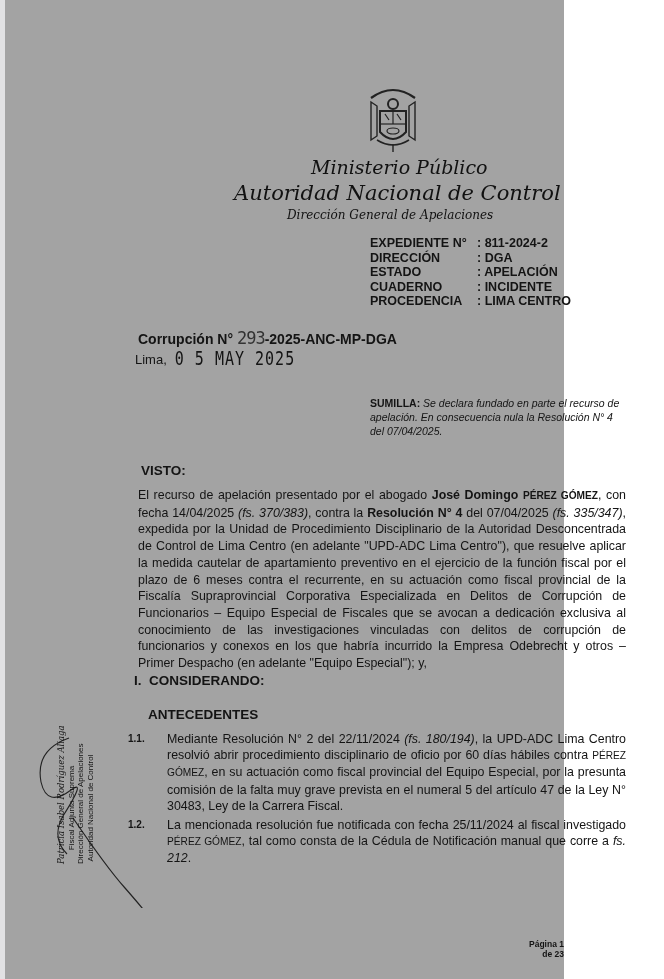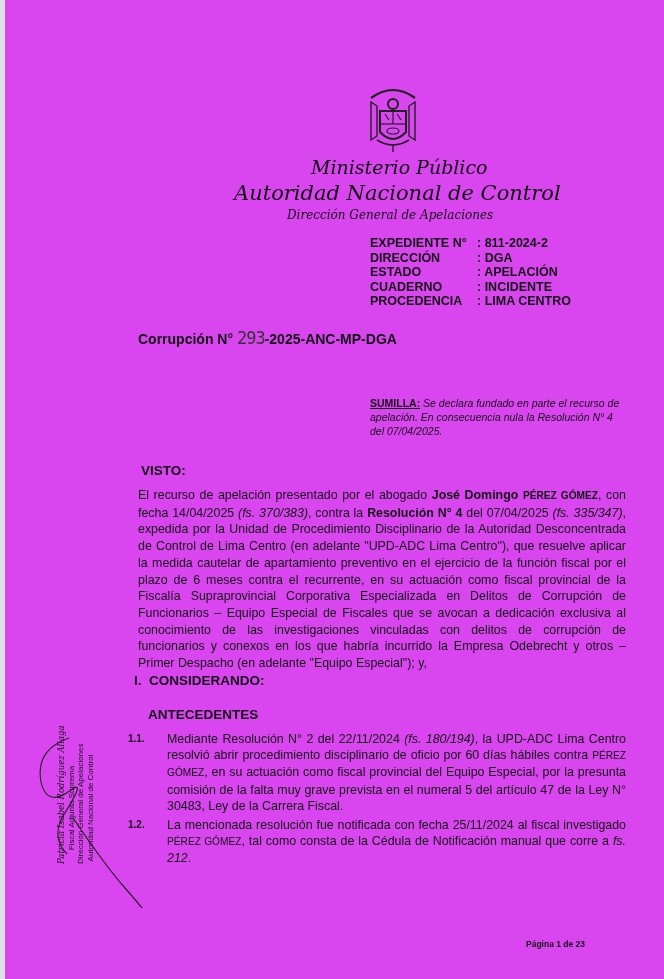--- a/index.html
+++ b/index.html
@@ -7,21 +7,21 @@
     width: 664px; height: 979px; overflow: hidden;
     background: #ffffff;
     font-family: "Liberation Sans", sans-serif;
     color: #141414;
     position: relative;
   }
   .left-strip {
     position: absolute; left: 0; top: 0; width: 5px; height: 979px;
     background: #e1e1e3;
   }
-  .page { position: absolute; left: 5px; top: 0; width: 659px; height: 979px; background: #d946ef; }
+  .page { position: absolute; left: 5px; top: 0; width: 559px; height: 979px; background: #a3a3a3; }
 
   
   .crest { position: absolute; left: 358px; top: 84px; width: 60px; height: 70px; }
   .inst1, .inst2, .inst3 {
     position: absolute; font-family: "DejaVu Serif", serif; font-style: italic; color: #111;
     white-space: nowrap;
   }
   .inst1 { left: 306px; top: 156px; font-size: 19px; }
   .inst2 { left: 229px; top: 181px; font-size: 21px; }
   .inst3 { left: 282px; top: 208px; font-size: 12px; }
@@ -30,21 +30,21 @@
   .meta-row { display: flex; }
   .meta-key { width: 107px; white-space: nowrap; }
   .meta-val { white-space: nowrap; }
 
   .res-line { position: absolute; left: 133px; top: 328px; font-weight: bold; font-size: 14px; white-space: nowrap; }
   .res-num { font-family: "DejaVu Sans Mono", monospace; font-weight: normal; font-size: 17px; color: #333; letter-spacing: -1px; }
   .date-line { position: absolute; left: 130px; top: 350px; font-size: 13px; white-space: nowrap; }
   .date-stamp { font-family: "DejaVu Sans Mono", monospace; font-size: 15px; letter-spacing: 1px; margin-left: 8px; transform: scaleY(1.25); display: inline-block; }
 
   .sumilla { position: absolute; left: 365px; top: 396px; width: 257px; font-size: 10.5px; line-height: 14px; font-style: italic; }
-  .sumilla-label { font-style: normal; font-weight: bold; text-decoration: underline; }
+  .sumilla-label { font-style: normal; font-weight: bold; }
 
   .visto-title { position: absolute; left: 136px; top: 463px; font-weight: bold; font-size: 13.5px; }
   .visto-text { position: absolute; left: 133px; top: 487px; width: 488px; font-size: 12.4px; line-height: 16.7px; text-align: justify; }
 
   .section-title { position: absolute; left: 129px; top: 639px; font-weight: bold; font-size: 13.5px; margin-top: 34px; }
   .section-title .roman { display: inline-block; width: 15px; }
   .subsection-title { position: absolute; left: 143px; top: 707px; font-weight: bold; font-size: 13.5px; text-align: right; }
 
   .item { position: absolute; left: 123px; width: 498px; font-size: 12.4px; line-height: 16.2px; display: flex; }
   .item-num { width: 39px; flex: none; font-weight: bold; font-size: 10px; }
@@ -110,20 +110,23 @@
     </div>
     <div class="meta-row">
       <span class="meta-key">PROCEDENCIA</span>
       <span class="meta-val">: LIMA CENTRO</span>
     </div>
   </div>
 
   <div class="res-line">
     <span>Corrupción N° </span><span class="res-num">293</span><span>-2025-ANC-MP-DGA</span>
   </div>
+  <div class="date-line">
+    <span>Lima,</span><span class="date-stamp">0 5 MAY 2025</span>
+  </div>
 
   <div class="sumilla">
     <span class="sumilla-label">SUMILLA:</span><span> Se declara fundado en parte el recurso de apelación. En consecuencia nula la Resolución N° 4 del 07/04/2025.</span>
   </div>
 
   <div class="visto-title">VISTO:</div>
   <div class="visto-text">
     <span>El recurso de apelación presentado por el abogado </span><span class="b">José Domingo </span><span class="b sc">PÉREZ GÓMEZ</span><span>, con fecha 14/04/2025 </span><span class="it">(fs. 370/383)</span><span>, contra la </span><span class="b">Resolución N° 4</span><span> del 07/04/2025 </span><span class="it">(fs. 335/347)</span><span>, expedida por la Unidad de Procedimiento Disciplinario de la Autoridad Desconcentrada de Control de Lima Centro (en adelante "UPD-ADC Lima Centro"), que resuelve aplicar la medida cautelar de apartamiento preventivo en el ejercicio de la función fiscal por el plazo de 6 meses contra el recurrente, en su actuación como fiscal provincial de la Fiscalía Supraprovincial Corporativa Especializada en Delitos de Corrupción de Funcionarios – Equipo Especial de Fiscales que se avocan a dedicación exclusiva al conocimiento de las investigaciones vinculadas con delitos de corrupción de funcionarios y conexos en los que habría incurrido la Empresa Odebrecht y otros – Primer Despacho (en adelante "Equipo Especial"); y,</span>
   </div>
 

